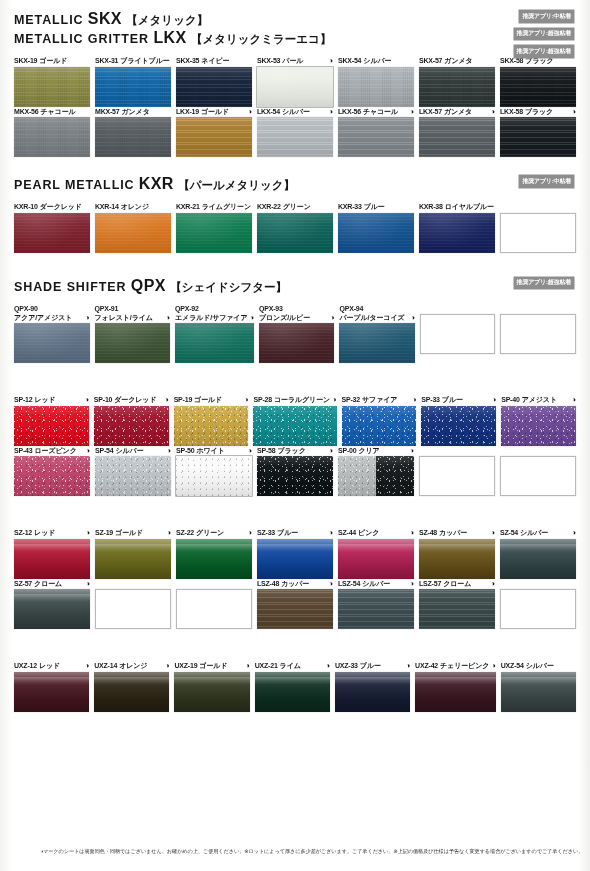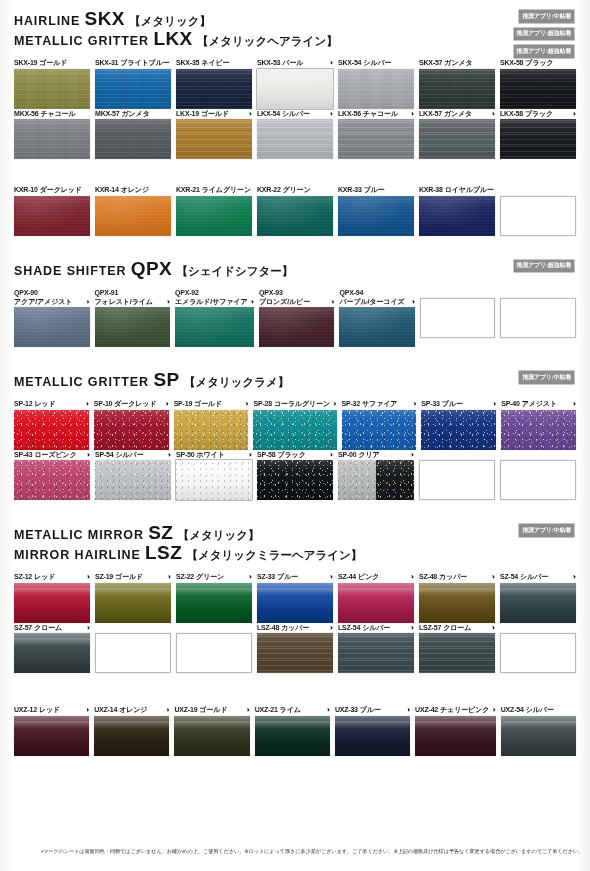--- a/index.html
+++ b/index.html
@@ -19,21 +19,21 @@
     background:
       linear-gradient(90deg, #f2f2f0 0%, #ffffff 2%, #ffffff 98%, #efefed 100%);
   }
   
   .section { position:relative; padding:0 4px; }
   .sec-head { position:relative; }
   .sec-title {
     font-size:12.5px; font-weight:bold; letter-spacing:.9px;
     line-height:17px; white-space:nowrap; color:#161616;
   }
-  .sec-title .code { font-size:19px; letter-spacing:.4px; }
+  .sec-title .code { font-size:16px; letter-spacing:.4px; }
   .sec-title .jp { font-weight:bold; letter-spacing:0; font-size:11.5px;text-align:center; }
   .badges {
     position:absolute; right:2px; top:0;
     display:flex; flex-direction:column; gap:5px; align-items:flex-end;
   }
   .badge {
     background:#8d8d8d; color:#ffffff;
     font-size:6px; line-height:9px; letter-spacing:-.2px;
     padding:1.5px 3px 2px 3px; white-space:nowrap;
     font-weight:bold;
@@ -132,22 +132,22 @@
   .spacer-md { height:18px; }
   .spacer-lg { height:24px; }
 </style>
 </head>
 <body>
 
 <div class="page">
   <div id="sections-root">
       <div class="section">
         <div class="sec-head">
-          <div class="sec-title"><span>HAIRLINE</span> <span class="code">SKX</span> <span class="jp">【メタリック】</span></div>
-          <div class="sec-title"><span>METALLIC GRITTER</span> <span class="code">LKX</span> <span class="jp">【メタリックヘアライン】</span></div>
+          <div class="sec-title"><span>METALLIC</span> <span class="code">SKX</span> <span class="jp">【メタリック】</span></div>
+          <div class="sec-title"><span>METALLIC GRITTER</span> <span class="code">LKX</span> <span class="jp">【メタリックミラーエコ】</span></div>
           <div class="badges">
             <div class="badge">推奨アプリ:中粘着</div>
             <div class="badge">推奨アプリ:超強粘着</div>
             <div class="badge">推奨アプリ:超強粘着</div>
           </div>
         </div>
         <div class="spacer-sm"></div>
         <div class="grid">
           <div class="cell">
             <div class="lbl">
@@ -294,20 +294,26 @@
             </div>
             <div class="sw fin-hairline" style="background: rgb(23, 28, 32);">
               <div class="tex"></div>
               <div class="gloss"></div>
             </div>
           </div>
         </div>
       </div>
       <div class="spacer-md"></div>
       <div class="section">
+        <div class="sec-head">
+          <div class="sec-title"><span>PEARL METALLIC</span> <span class="code">KXR</span> <span class="jp">【パールメタリック】</span></div>
+          <div class="badges">
+            <div class="badge">推奨アプリ:中粘着</div>
+          </div>
+        </div>
         <div class="spacer-sm"></div>
         <div class="grid">
           <div class="cell">
             <div class="lbl">
               <span class="id">KXR-10</span>
               <span class="nm">ダークレッド</span>
             </div>
             <div class="sw fin-pearl" style="background: rgb(125, 31, 44);">
               <div class="tex"></div>
               <div class="gloss"></div>
@@ -449,26 +455,20 @@
             <div class="sw"></div>
           </div>
           <div class="cell empty">
             <div class="lbl">&nbsp;</div>
             <div class="sw"></div>
           </div>
         </div>
       </div>
       <div class="spacer-lg"></div>
       <div class="section">
-        <div class="sec-head">
-          <div class="sec-title"><span>METALLIC GRITTER</span> <span class="code">SP</span> <span class="jp">【メタリックラメ】</span></div>
-          <div class="badges">
-            <div class="badge">推奨アプリ:中粘着</div>
-          </div>
-        </div>
         <div class="spacer-sm"></div>
         <div class="grid">
           <div class="cell">
             <div class="lbl">
               <span class="id">SP-12</span>
               <span class="nm">レッド</span>
               <span class="half">◑</span>
             </div>
             <div class="sw fin-glitter" style="background: rgb(224, 11, 28);">
               <div class="tex"></div>
@@ -605,27 +605,20 @@
             <div class="sw"></div>
           </div>
           <div class="cell empty">
             <div class="lbl">&nbsp;</div>
             <div class="sw"></div>
           </div>
         </div>
       </div>
       <div class="spacer-lg"></div>
       <div class="section">
-        <div class="sec-head">
-          <div class="sec-title"><span>METALLIC MIRROR</span> <span class="code">SZ</span> <span class="jp">【メタリック】</span></div>
-          <div class="sec-title"><span>MIRROR HAIRLINE</span> <span class="code">LSZ</span> <span class="jp">【メタリックミラーヘアライン】</span></div>
-          <div class="badges">
-            <div class="badge">推奨アプリ:中粘着</div>
-          </div>
-        </div>
         <div class="spacer-sm"></div>
         <div class="grid">
           <div class="cell">
             <div class="lbl">
               <span class="id">SZ-12</span>
               <span class="nm">レッド</span>
               <span class="half">◑</span>
             </div>
             <div class="sw fin-mirror" style="background: rgb(180, 19, 47);">
               <div class="tex"></div>

